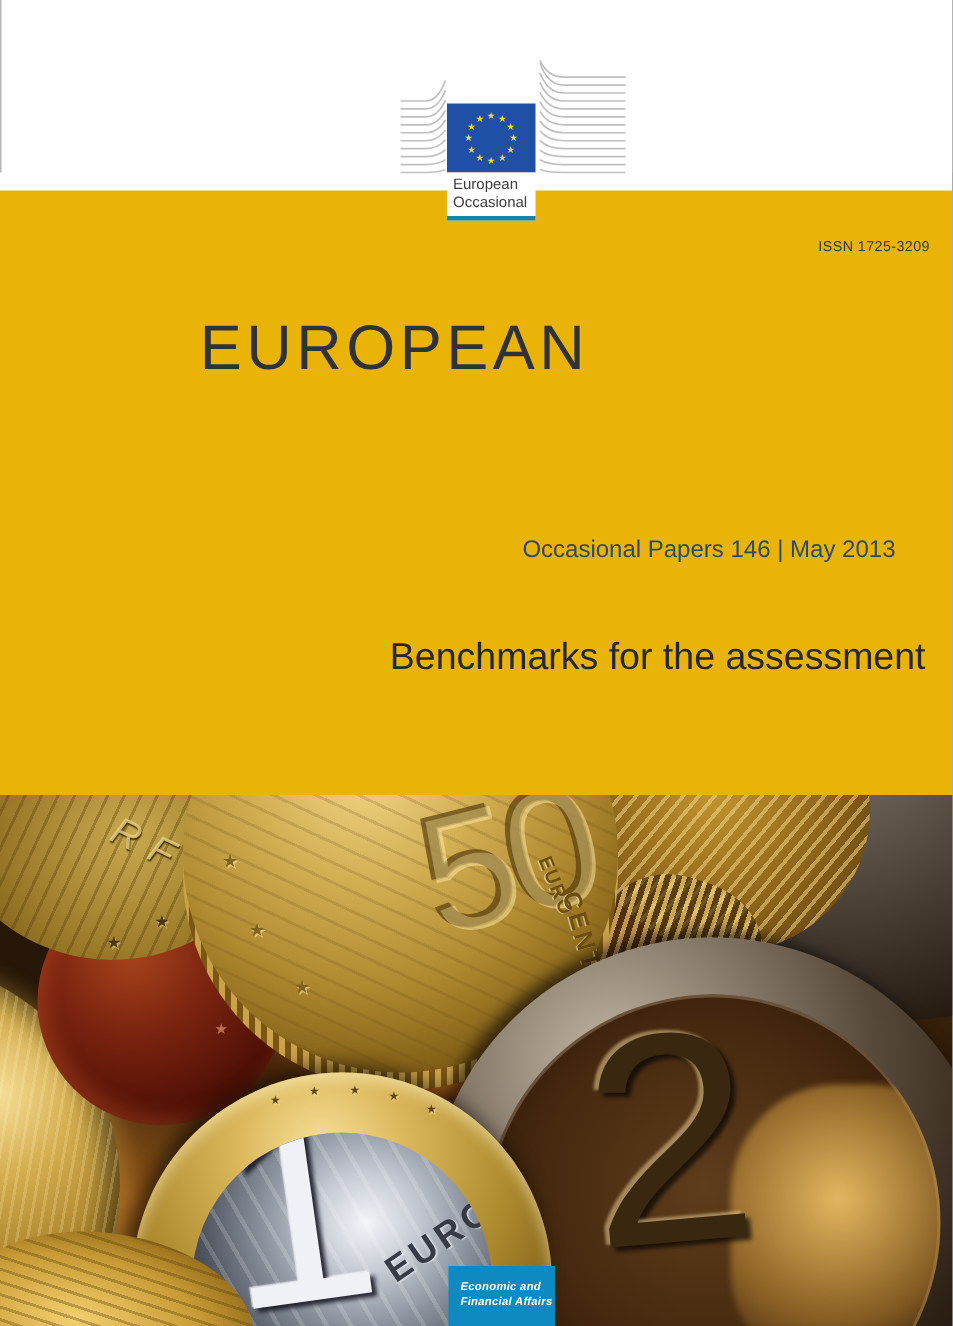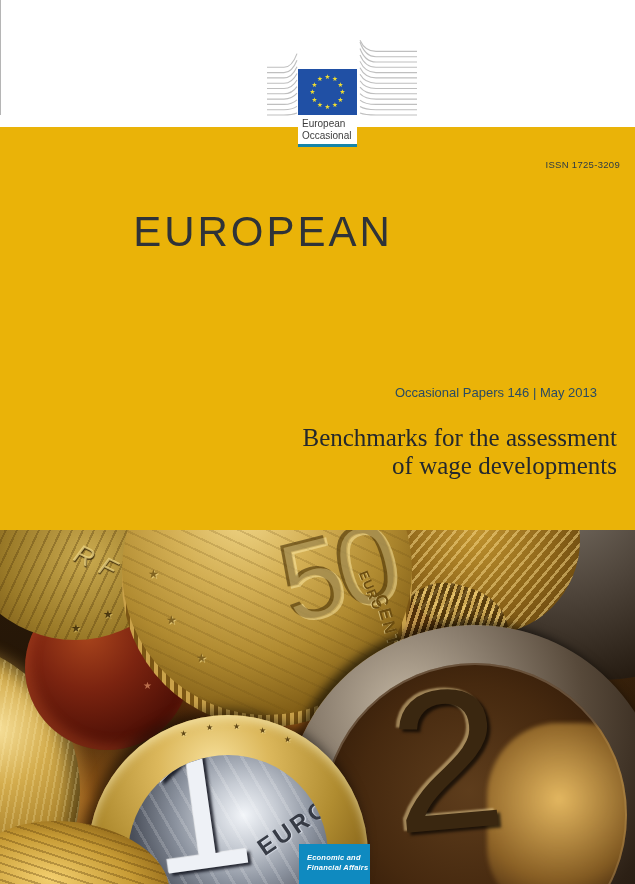--- a/index.html
+++ b/index.html
@@ -24,22 +24,22 @@
     padding:3px 0 0 4px; color:#3c3c3c; font-size:10px; line-height:11.5px;
   }
 
   
   .band { position:absolute; left:0; top:115px; width:635px; height:415px; background:#eab308;margin-top:12px; }
   .issn { position:absolute; right:15px; top:32px; font-size:9.5px; letter-spacing:.3px; color:#2c3a45; }
   .masthead {
     position:absolute; left:118px; top:80px; width:290px; text-align:center;
     font-size:42px; line-height:50px; letter-spacing:3px; color:#2f3338;
   }
-  .series { position:absolute; right:38px; top:258px; font-size:13px; color:#2a4b63; }
-  .report-title { position:absolute; right:18px; top:297px; text-align:right; font-size:25px; line-height:28px; color:#24282d;font-family:Liberation Serif, serif; }
+  .series { position:absolute; right:38px; top:231px; font-size:16px; color:#2a4b63; }
+  .report-title { position:absolute; right:18px; top:297px; text-align:right; font-size:25px; line-height:28px; color:#24282d; }
 
   
   .photo { position:absolute; left:0; top:530px; width:635px; height:354px; overflow:hidden; background:#1d1006; }
   .photo-glow { position:absolute; inset:0;
     background:
       radial-gradient(260px 200px at 330px 150px, rgba(255,150,40,.85), rgba(170,80,12,.3) 60%, rgba(0,0,0,0) 78%),
       radial-gradient(200px 170px at 90px 270px, rgba(235,140,35,.55), rgba(0,0,0,0) 72%),
       radial-gradient(320px 250px at 570px 50px, rgba(110,65,20,.55), rgba(0,0,0,0) 75%),
       linear-gradient(#2a1a08, #1d1006);
   }
@@ -208,21 +208,20 @@
   </div>
 
   <div class="band">
     <div class="issn">ISSN 1725-3209</div>
     <div class="masthead">
       <div>EUROPEAN</div>
     </div>
     <div class="series">Occasional Papers 146 | May 2013</div>
     <div class="report-title">
       <div>Benchmarks for the assessment</div>
-      <div>of wage developments</div>
     </div>
   </div>
 
   <div class="photo">
     <div class="photo-glow"></div>
 
     <div class="coin coin-darksilver"></div>
     <div class="coin coin-left-gold">
       <div class="hatch"></div>
     </div>

